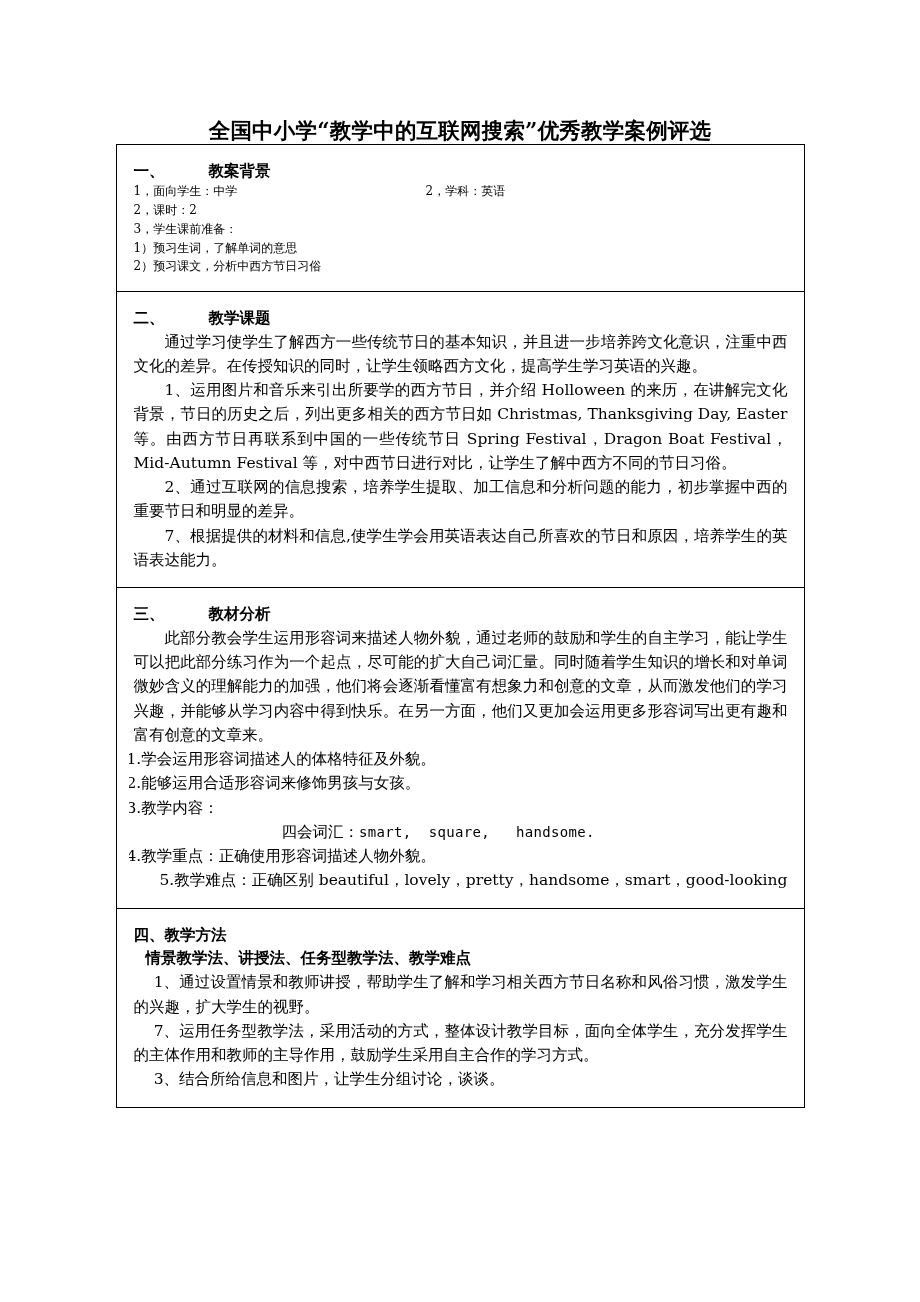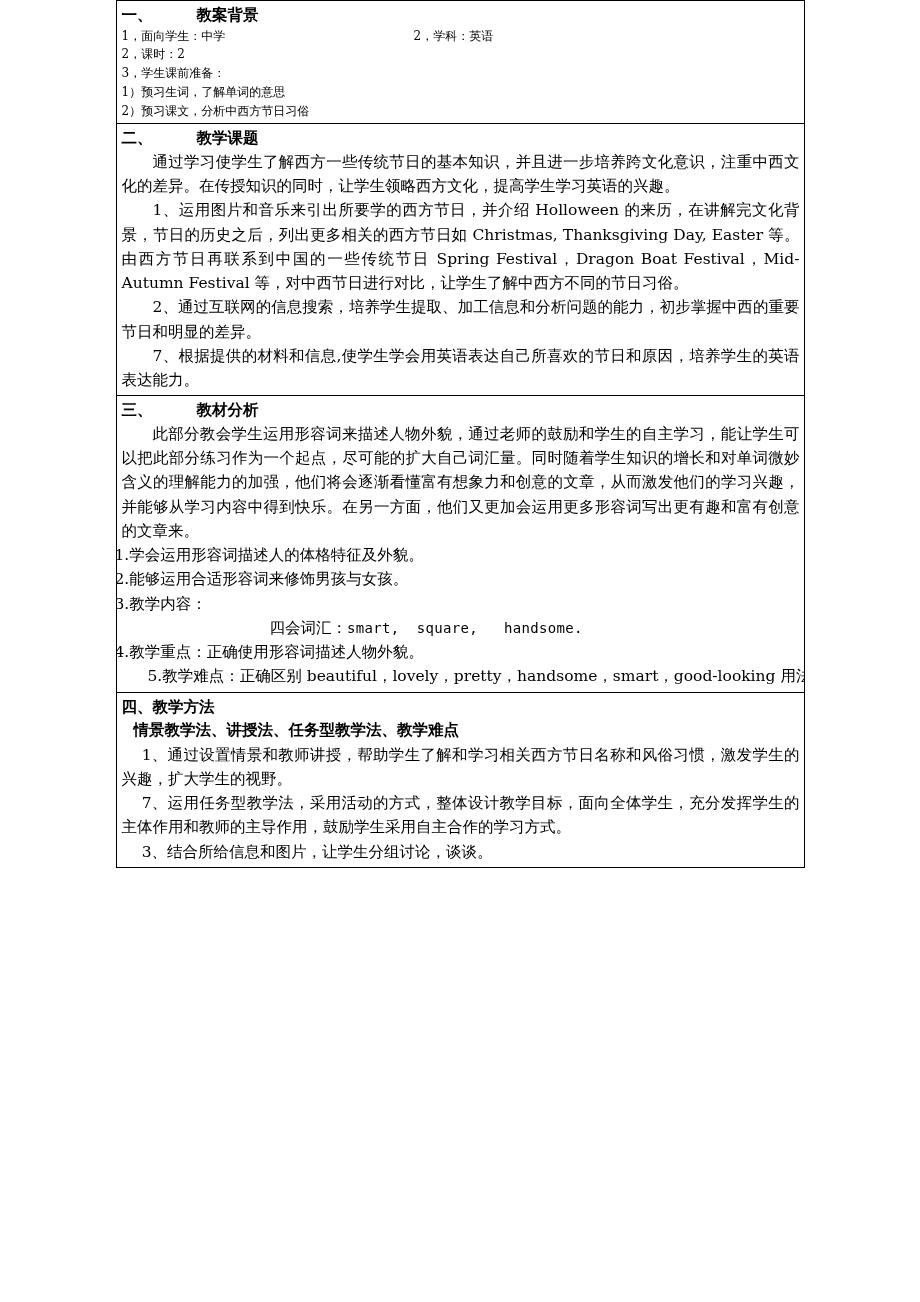--- a/index.html
+++ b/index.html
@@ -46,21 +46,21 @@
 
   
   .lesson-table {
     width: 688px;
     margin: 0 auto;
     border-collapse: collapse;
     table-layout: fixed;
   }
   .lesson-table td {
     border: 1px solid #000000;
-    padding: 0;
+    padding: 12px;
     vertical-align: top;
     margin-left: 20px;
   }
   .cell-inner {
     padding: 2px 4px 3px 5px;
     overflow: hidden;
   }
 
   
   .sec-head {
@@ -151,20 +151,21 @@
     margin: 0;
     white-space: nowrap;
   }
   .sp-wide { display: inline-block; width: 44px; }
 </style>
 </head>
 <body>
 
 <div class="page">
 
+  <h1 class="doc-title">全国中小学“教学中的互联网搜索”优秀教学案例评选</h1>
 
   <table class="lesson-table">
     <colgroup>
         <col style="width:688px">
       </colgroup>
     <tbody>
 
       <tr>
         <td>
           <div class="cell-inner">

